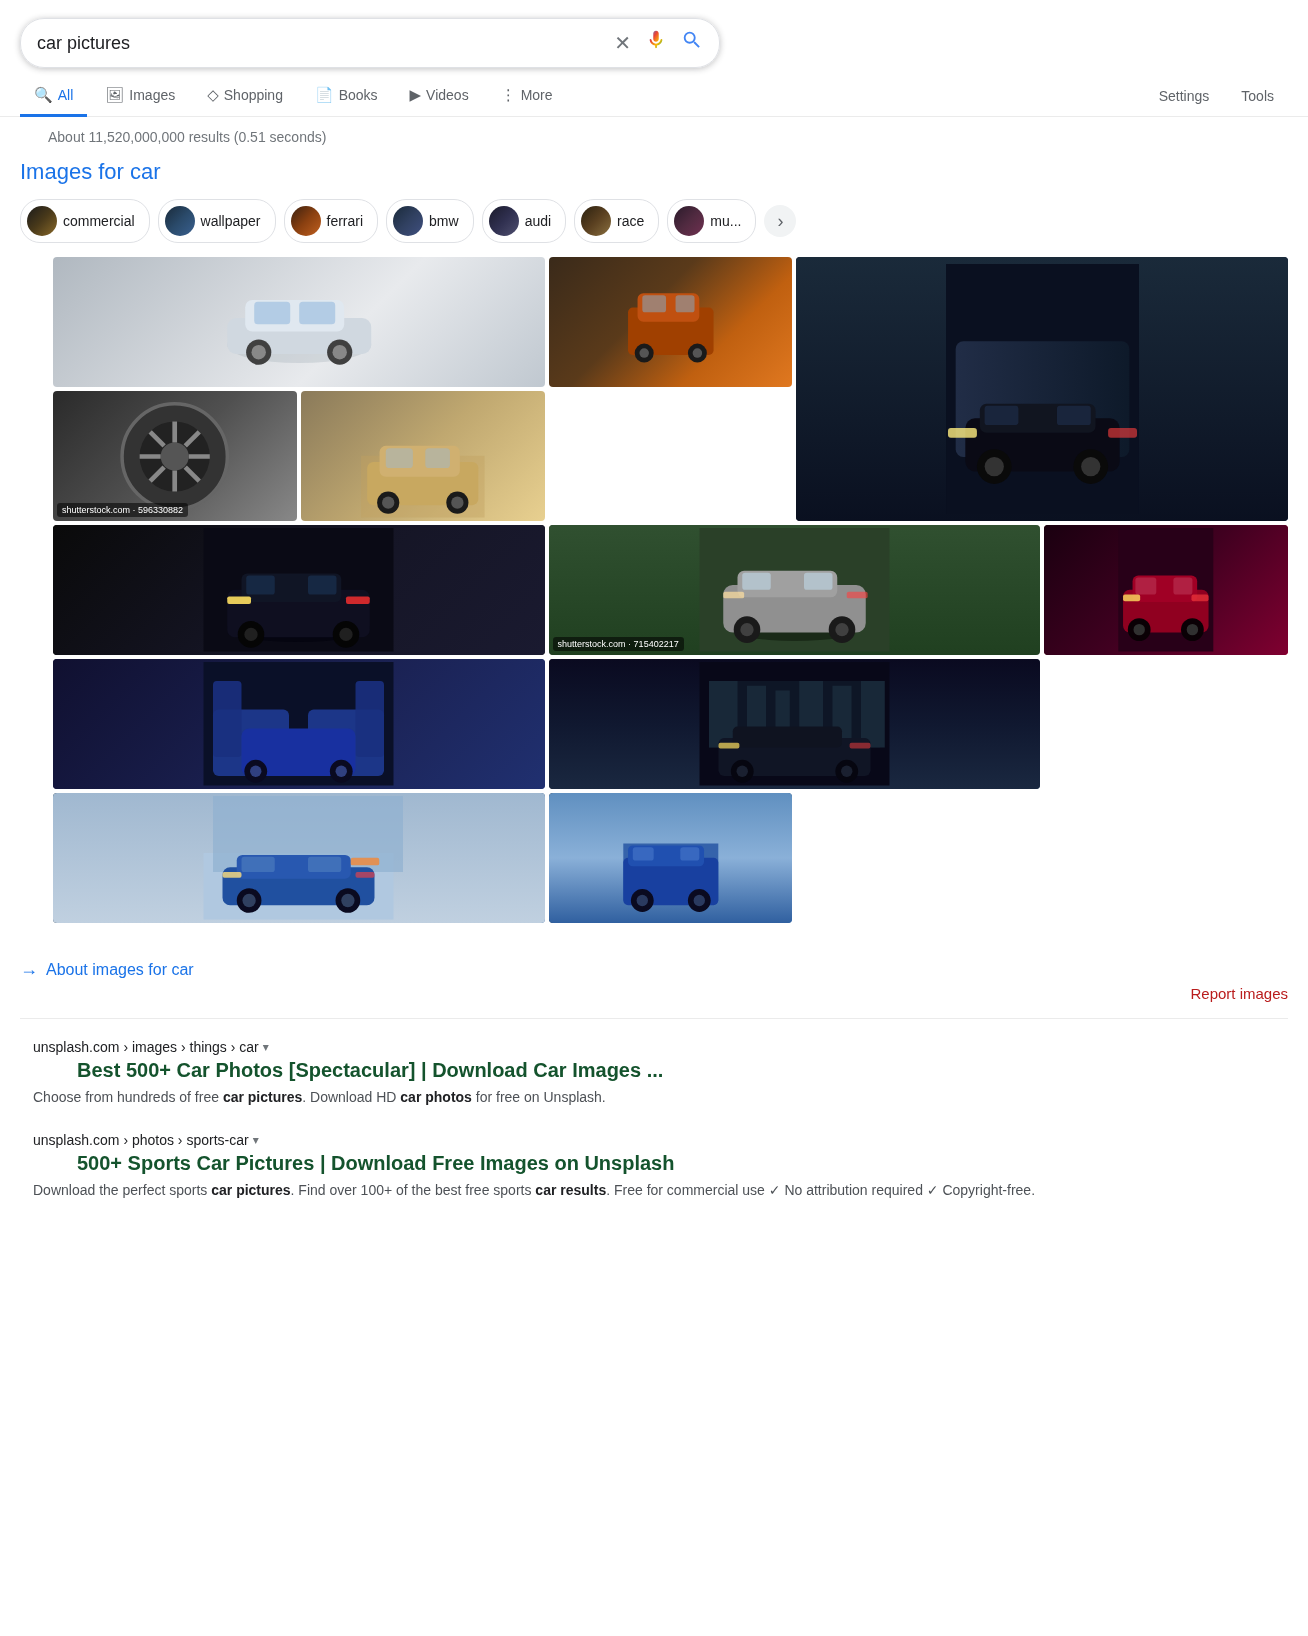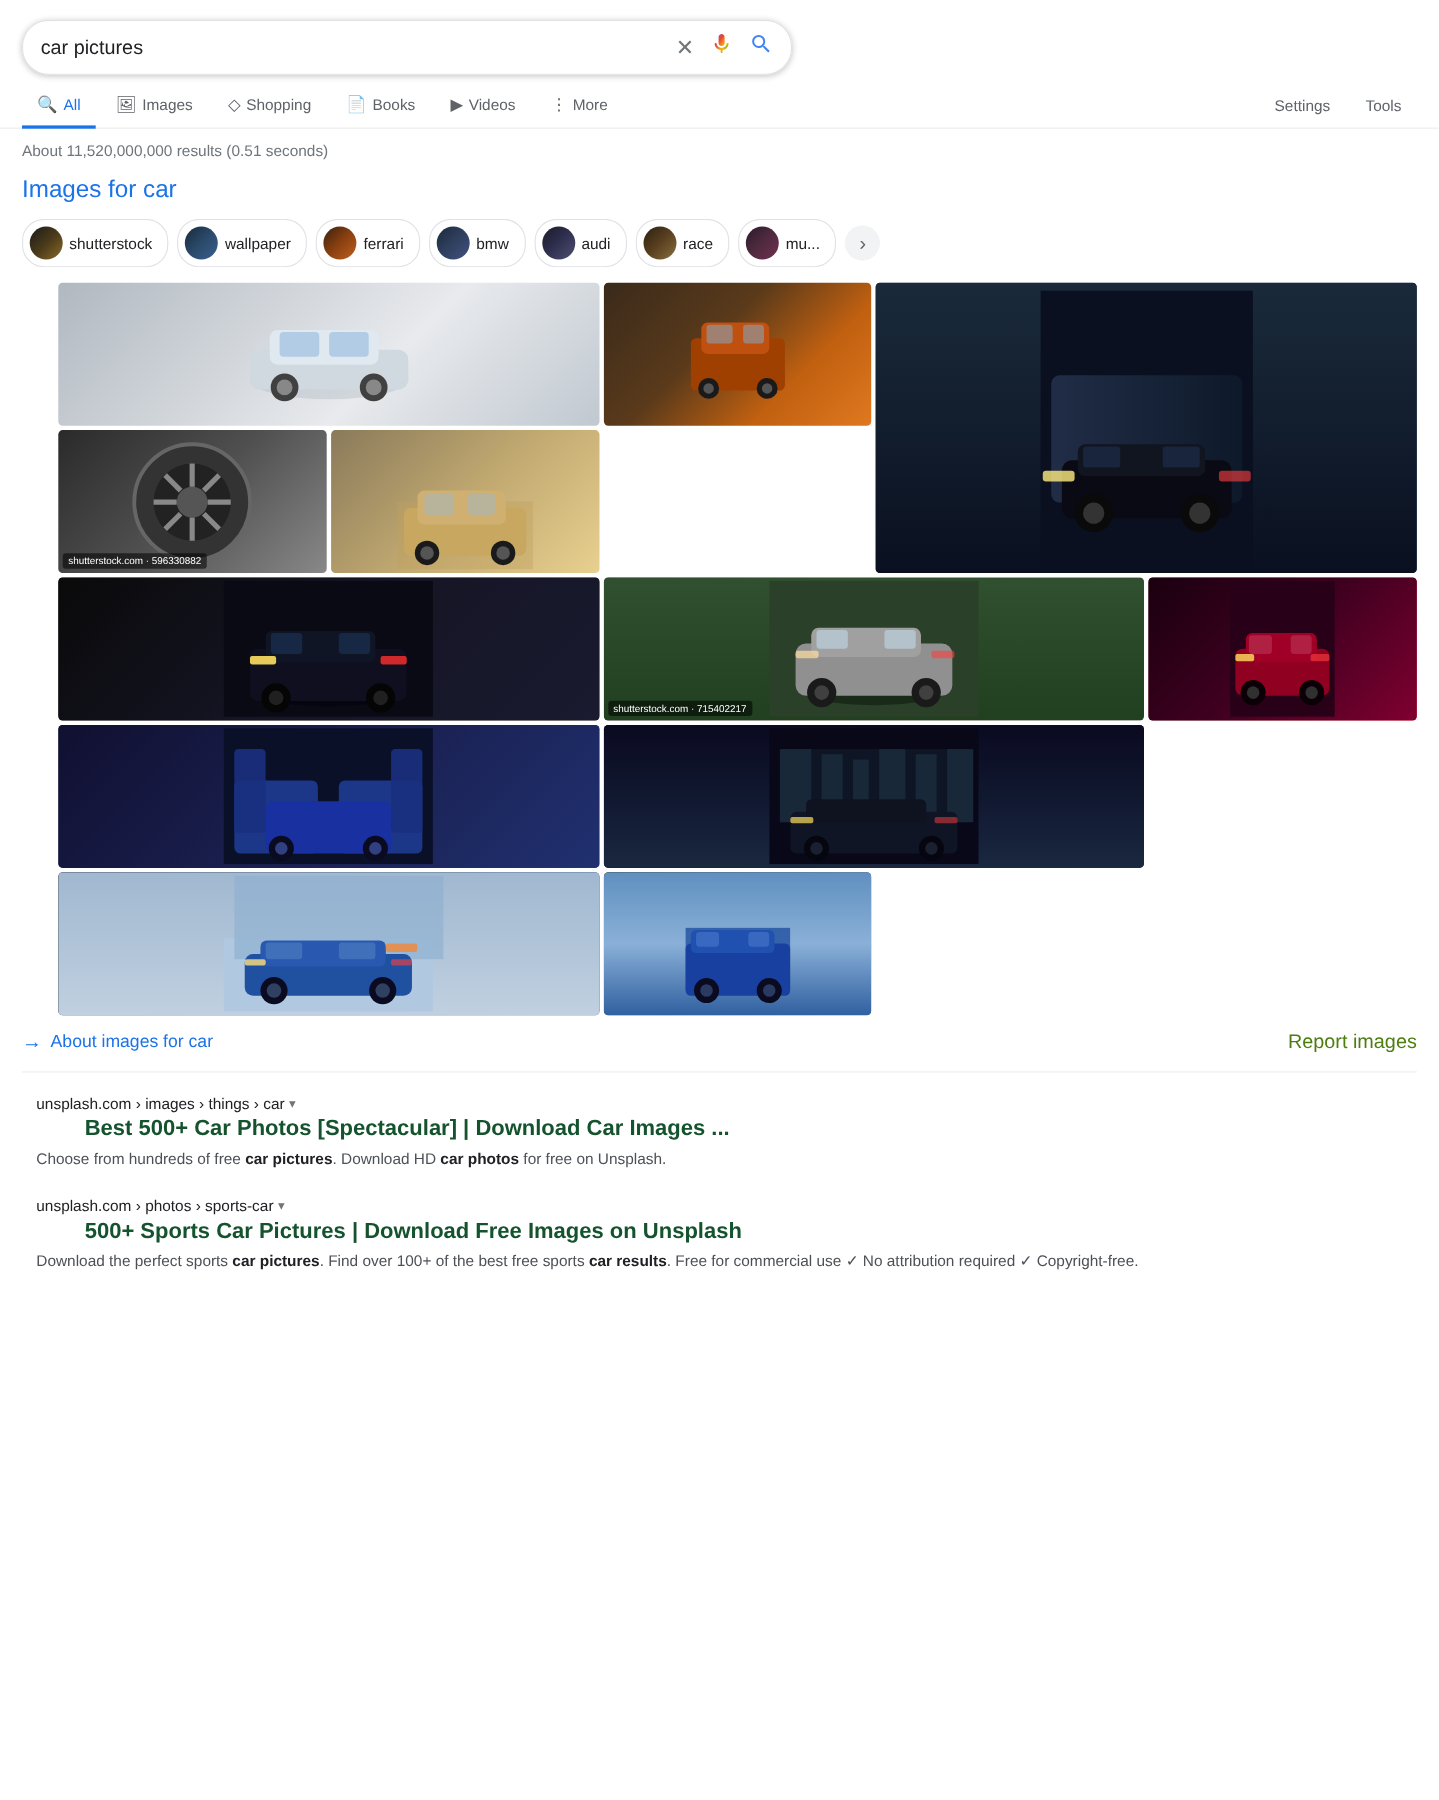--- a/index.html
+++ b/index.html
@@ -66,20 +66,21 @@
       font-size: 14px;
       color: #5f6368;
       cursor: pointer;
     }
 
     
     .results-info {
       padding: 12px 20px 4px 20px;
       font-size: 14px;
       color: #70757a;
+      margin-left: 28px;
     }
 
     
     .images-section {
       padding: 10px 20px 0 20px;
     }
     .images-section-title {
       font-size: 22px;
       color: #1a73e8;
       margin-bottom: 14px;
@@ -193,23 +194,24 @@
       display: flex;
       align-items: center;
       gap: 8px;
       color: #1a73e8;
       font-size: 16px;
       cursor: pointer;
       text-decoration: none;
     }
     .arrow-icon { font-size: 18px; }
     .report-images {
-      font-size: 18px;
-      color: #4d7c0f;
-      cursor: pointer;
+      font-size: 15px;
+      color: #b91c1c;
+      cursor: pointer;
+      margin-top: 48px;
     }
 
     
     .search-results {
       padding: 0 33px;
     }
     .result-item {
       margin-bottom: 24px;
     }
     .result-url {
@@ -311,21 +313,21 @@
 </div>
 
 <div class="results-info">About 11,520,000,000 results (0.51 seconds)</div>
 
 <div class="images-section">
   <div class="images-section-title">Images for car</div>
 
   <div class="category-chips">
     <div class="chip">
       <div class="chip-avatar" style="background: linear-gradient(135deg,#1a1a1a,#4a3a1a,#8a6a2a);"></div>
-      <span>shutterstock</span>
+      <span>commercial</span>
     </div>
     <div class="chip">
       <div class="chip-avatar" style="background: linear-gradient(135deg,#1a2a3a,#2a4a6a,#3a6090);"></div>
       <span>wallpaper</span>
     </div>
     <div class="chip">
       <div class="chip-avatar" style="background: linear-gradient(135deg,#3a2010,#8a4010,#c06020);"></div>
       <span>ferrari</span>
     </div>
     <div class="chip">

